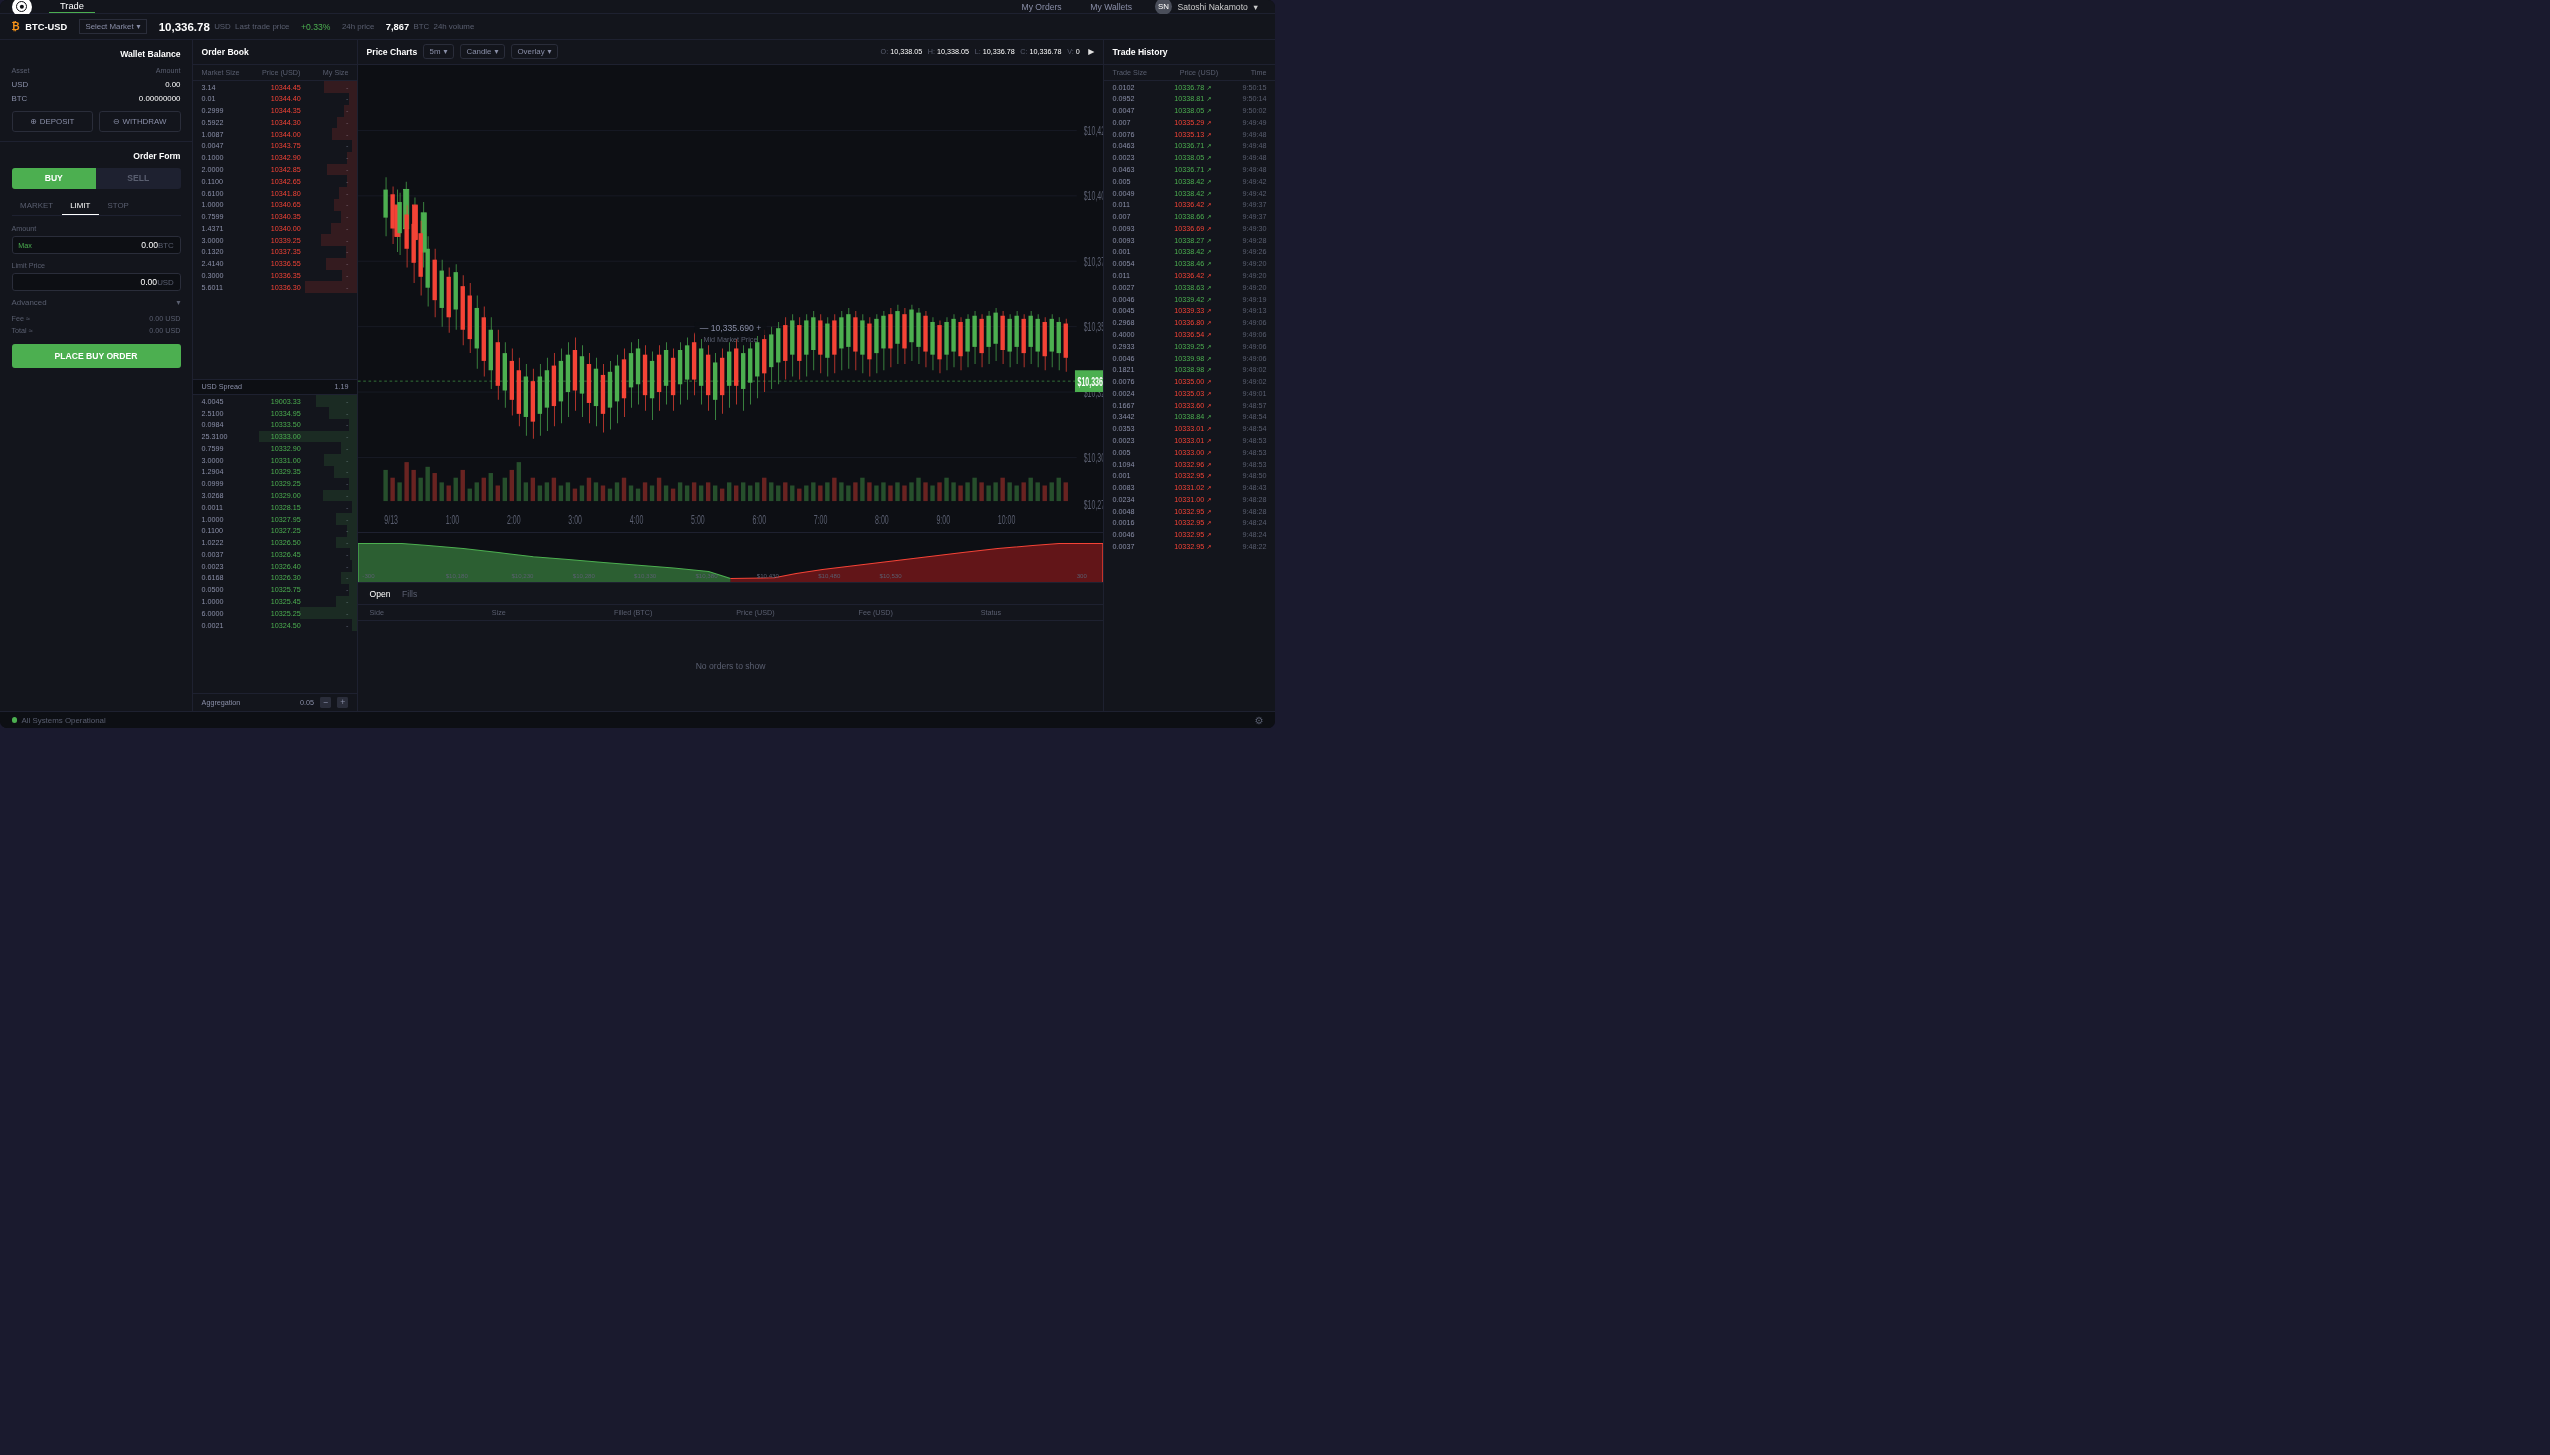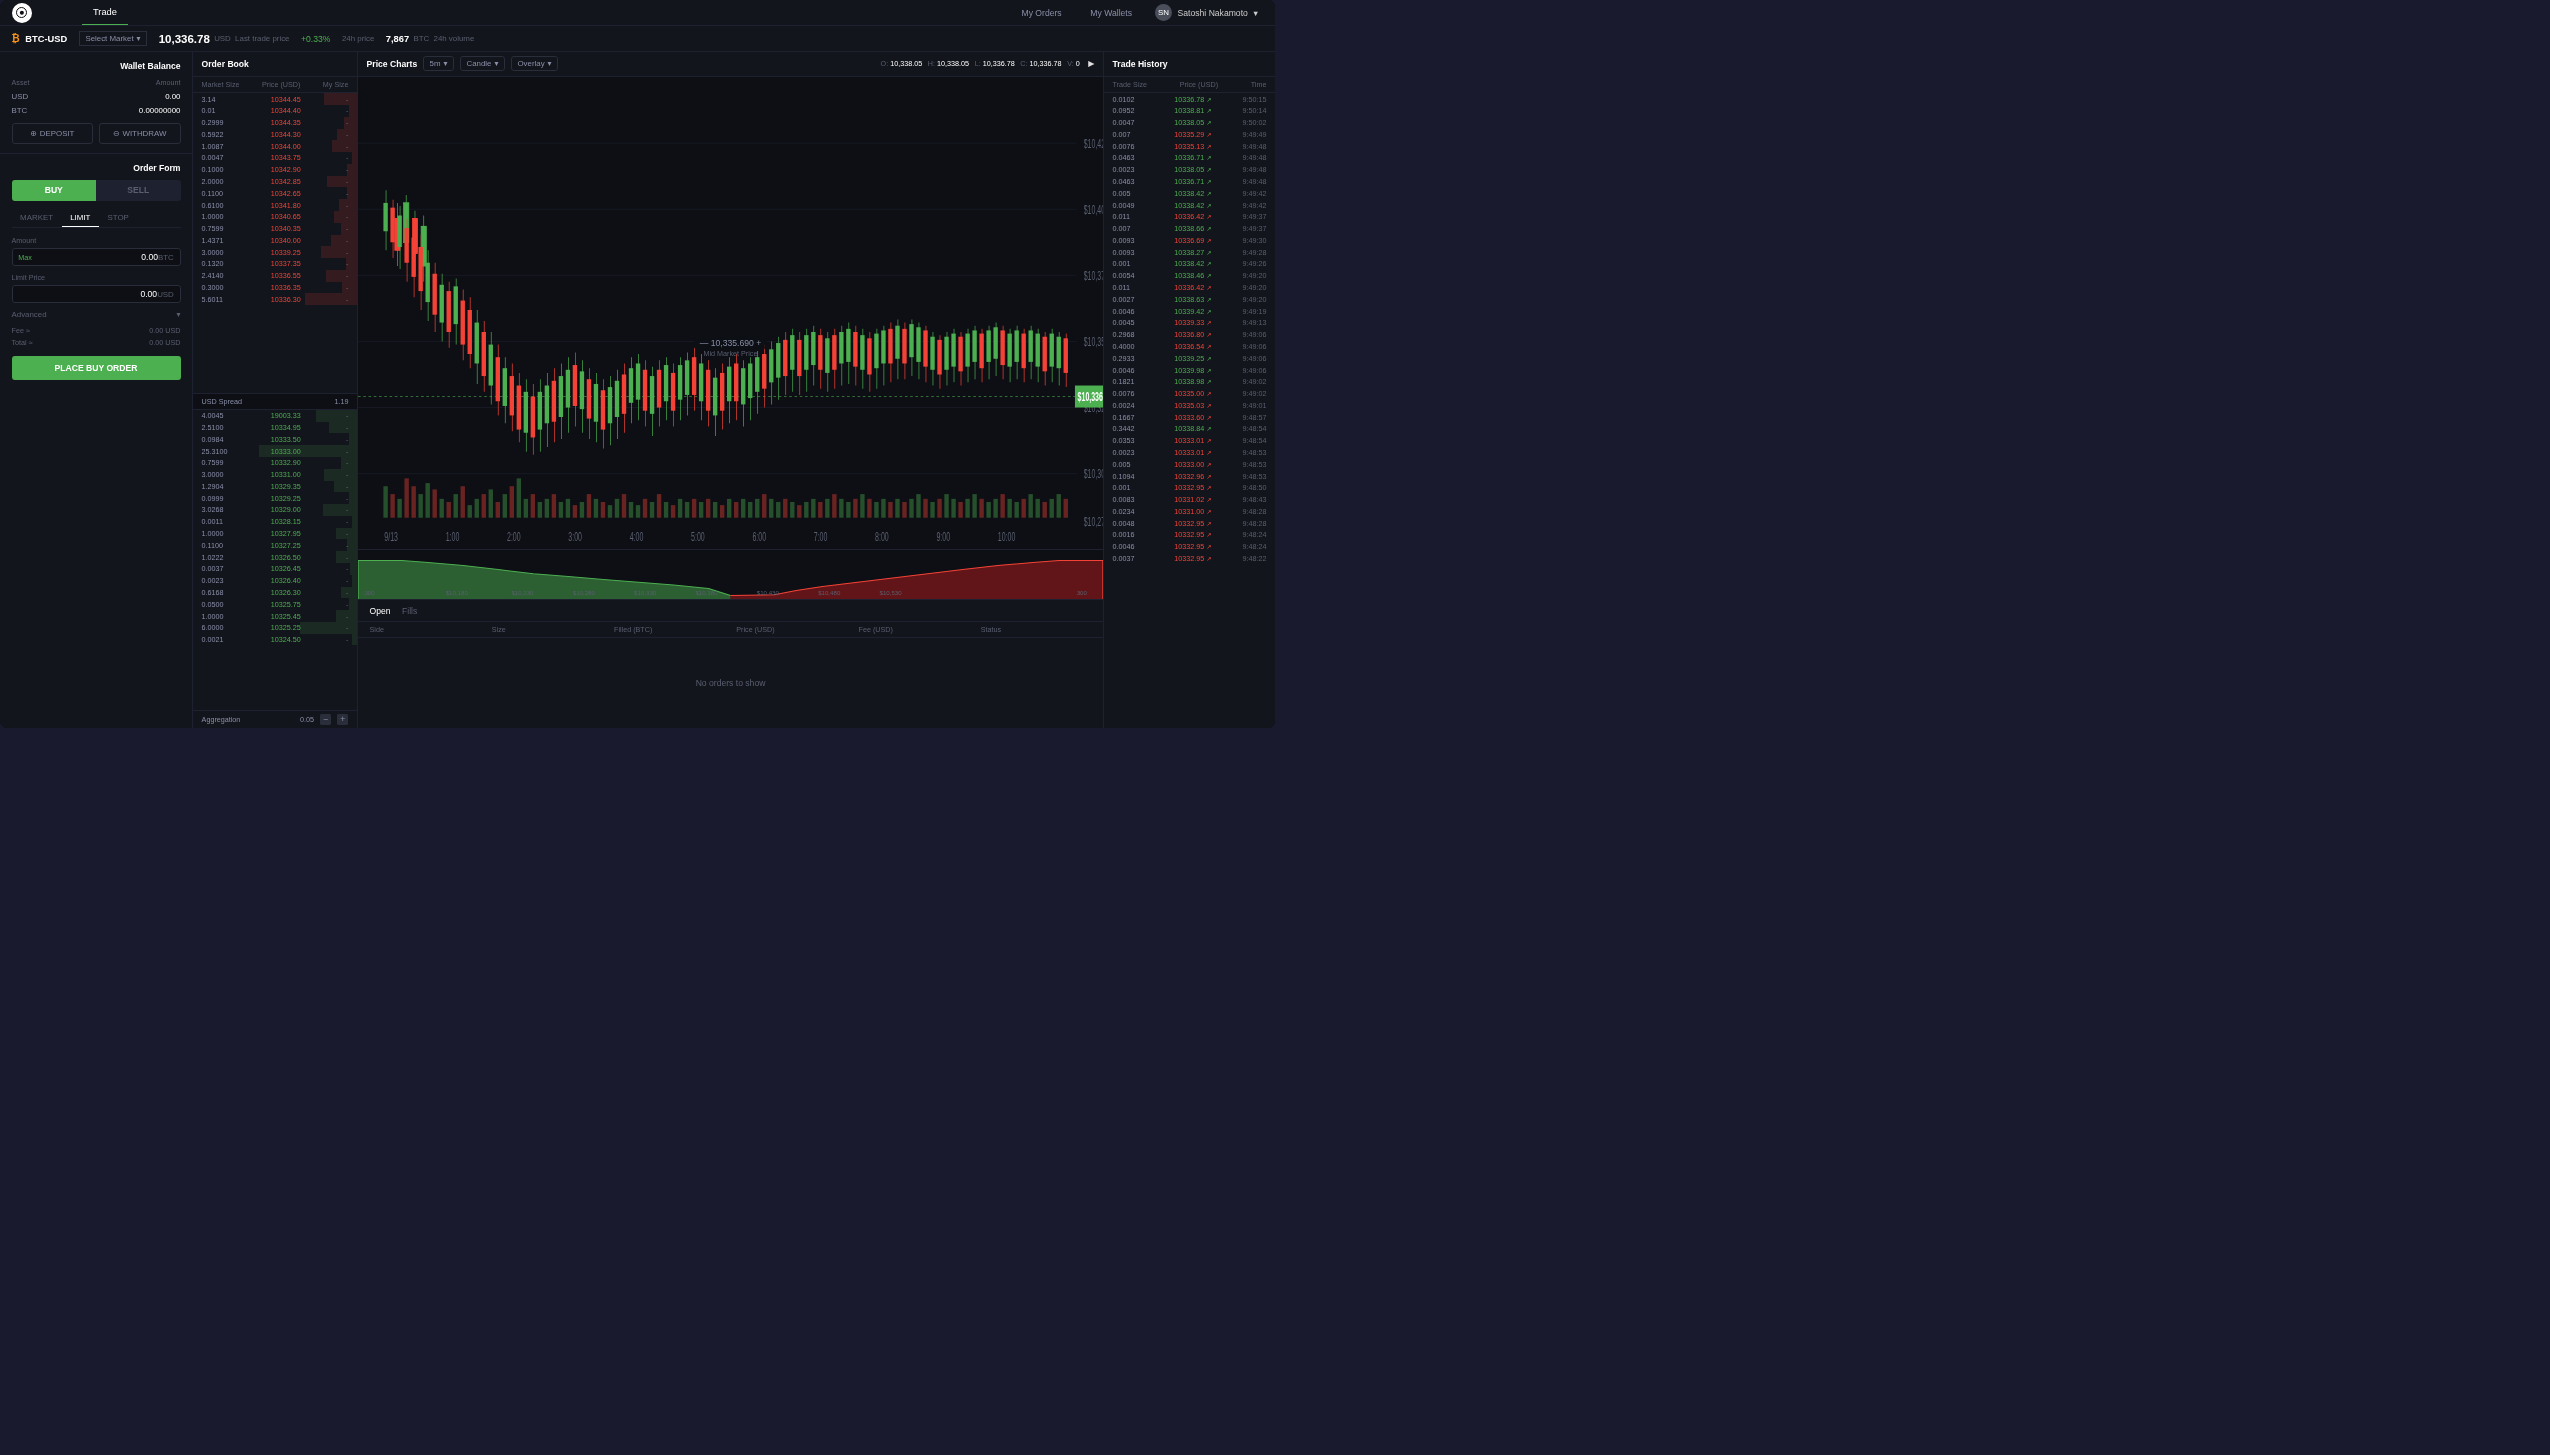--- a/index.html
+++ b/index.html
@@ -17,27 +17,26 @@
       border-radius: 7.2px;
       width: 100%;
       height: 100%;
       display: flex;
       flex-direction: column;
       overflow: hidden;
     }
     
     .top-nav {
       background: #13151c;
-      height: 26px;
+      height: 14px;
       display: flex;
       align-items: center;
       padding: 0 11.5px;
       border-bottom: 0.7px solid #1e2130;
       flex-shrink: 0;
-      gap: 33px;
     }
     .logo {
       width: 20px;
       height: 20px;
       background: #fff;
       border-radius: 50%;
       display: flex;
       align-items: center;
       justify-content: center;
       margin-right: 17px;
@@ -1613,14 +1612,19 @@
   </div>
           <div class="th-row">
     <span class="th-size">0.0037</span>
     <span class="th-price-red">10332.95 <span class="th-arrow-down">↗</span></span>
     <span class="th-time">9:48:22</span>
   </div>
         </div>
     </div>
   </div>
 
+  <div class="status-bar">
+    <div class="status-dot"></div>
+    <span class="status-text">All Systems Operational</span>
+    <span class="settings-icon">⚙</span>
+  </div>
 </div>
 
 
 </body></html>

